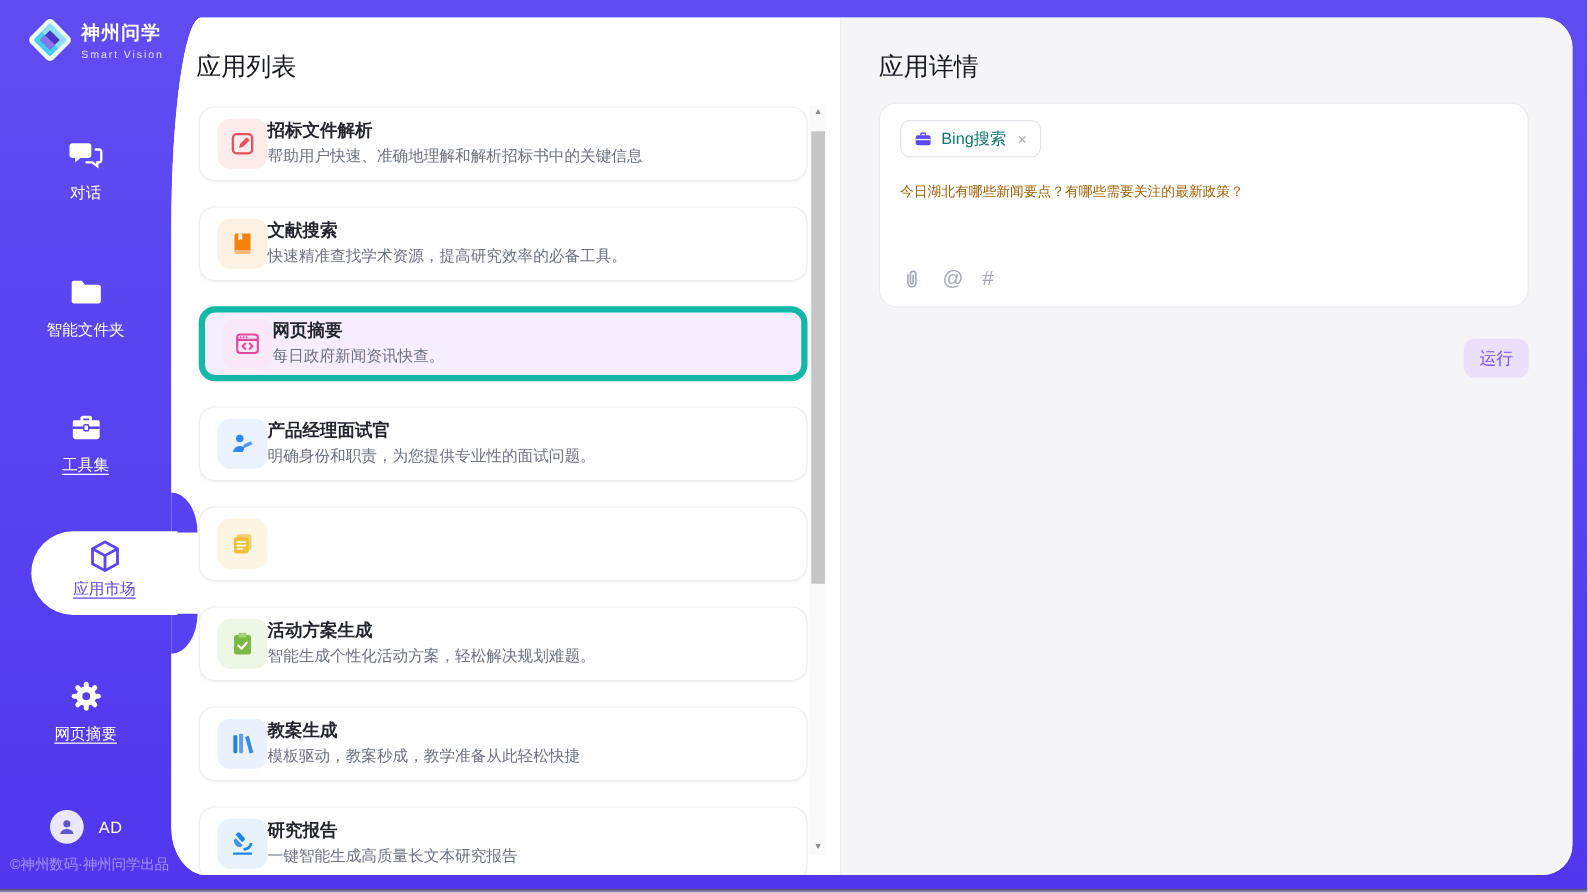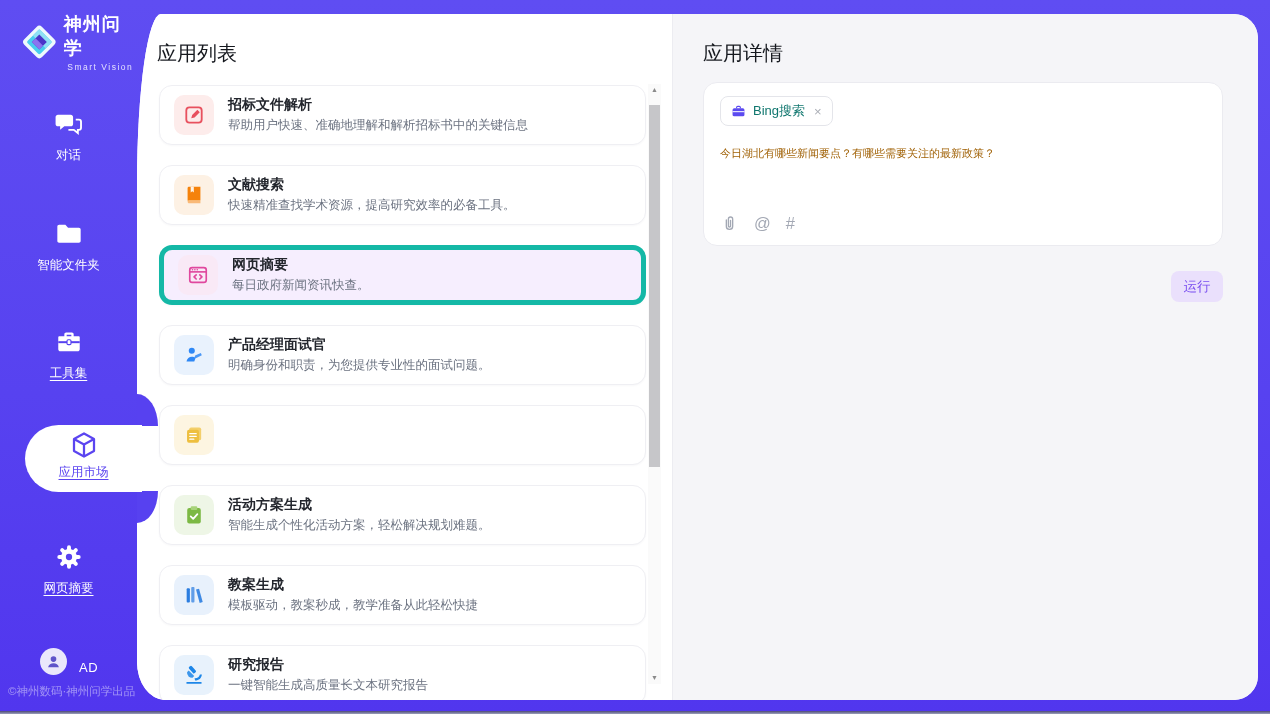--- a/index.html
+++ b/index.html
@@ -11,50 +11,50 @@
   
   .main { position:absolute; left:137px; top:14px; width:1121px; height:686px;
           background:#ffffff; overflow:hidden;
           border-top-left-radius:24px 170px; border-bottom-left-radius:28px 38px;
           border-top-right-radius:24px; border-bottom-right-radius:24px; }
 
   
   .sidebar { position:absolute; left:0; top:0; width:137px; height:714px; }
   .logo { position:absolute; left:20px; top:12px; display:flex; align-items:center; gap:5px; }
   .logo-gem { width:40px; height:40px; }
-  .logo-name { color:#fff; font-weight:bold; font-size:18px; letter-spacing:1px; }
+  .logo-name { color:#fff; font-weight:bold; font-size:15px; letter-spacing:1px; }
   .logo-sub { color:#e4e0ff; font-size:8.5px; letter-spacing:1.5px; margin-top:2px;text-align:center; }
   .nav-item { position:absolute; left:0; width:137px; text-align:center; cursor:pointer; }
   .nav-ic { display:block; margin:0 auto 7px; width:28px; height:28px; }
   .nav-lb { color:#fff; font-size:12.5px; }
   .nav-lb.u { text-decoration:underline; text-underline-offset:3px; }
 
   
   .bump { position:absolute; left:25px; top:425px; width:117px; height:67px;
           background:#ffffff; border-radius:34px 0 0 34px; text-align:center; z-index:5; }
   .bump .nav-ic { width:30px; height:30px; margin:5px auto 2px; }
   .bump .nav-lb { color:#5b45f0; }
   .wedge { position:absolute; width:21px; height:32px; background:#5741f0; z-index:4; }
   .wedge-top { left:137px; top:394px; border-top-right-radius:100% 100%; }
   .wedge-bot { left:137px; top:491px; border-bottom-right-radius:100% 100%; }
 
-  .user-row { position:absolute; left:40px; top:648px; display:flex; align-items:flex-end; gap:12px; cursor:pointer; }
+  .user-row { position:absolute; left:40px; top:648px; display:flex; align-items:center; gap:12px; cursor:pointer; }
   .avatar { width:27px; height:27px; border-radius:50%; background:#eae7fb; display:flex; align-items:center; justify-content:center; }
   .avatar svg { width:17px; height:17px; }
   .user-name { color:#fff; font-size:13px; letter-spacing:.5px; }
   .side-footer { position:absolute; left:8px; top:684px; color:rgba(255,255,255,.45); font-size:11.5px; white-space:nowrap; }
 
   
   .list-panel { position:absolute; left:0; top:0; width:535px; height:686px; background:#fff; }
   .panel-title { position:absolute; font-size:20px; font-weight:normal; color:#15181e; }
   .list-panel .panel-title { left:20px; top:26px; }
   .cards { position:absolute; left:22px; top:71px; width:487px; }
   .app-card { position:relative; width:487px; height:60px; margin-bottom:20px;
               background:#fff; border:1px solid #efeff3; border-radius:13px;
-              display:flex; align-items:center; padding:0 14px; gap:14px; cursor:pointer;
+              display:flex; align-items:center; padding:0 14px; cursor:pointer;
               box-shadow:0 1px 2px rgba(30,30,60,.03); }
   .app-card.selected { background:#f6eefe; border:5px solid #14b8a6; }
   .tile { width:40px; height:40px; border-radius:10px; flex:0 0 40px;
           display:flex; align-items:center; justify-content:center; }
   .tile svg { width:22px; height:22px; }
   .card-txt { display:flex; flex-direction:column; gap:3px; min-width:0; }
   .card-title { font-size:14px; font-weight:bold; color:#23262d; }
   .card-desc { font-size:12.5px; color:#6b7280; white-space:nowrap; }
   .t1{background:#fdeceb;} .t2{background:#fdf1e4;} .t3{background:#f9e9f6;}
   .t4{background:#e9f2fd;} .t5{background:#fdf5e1;} .t6{background:#eef6e6;}

